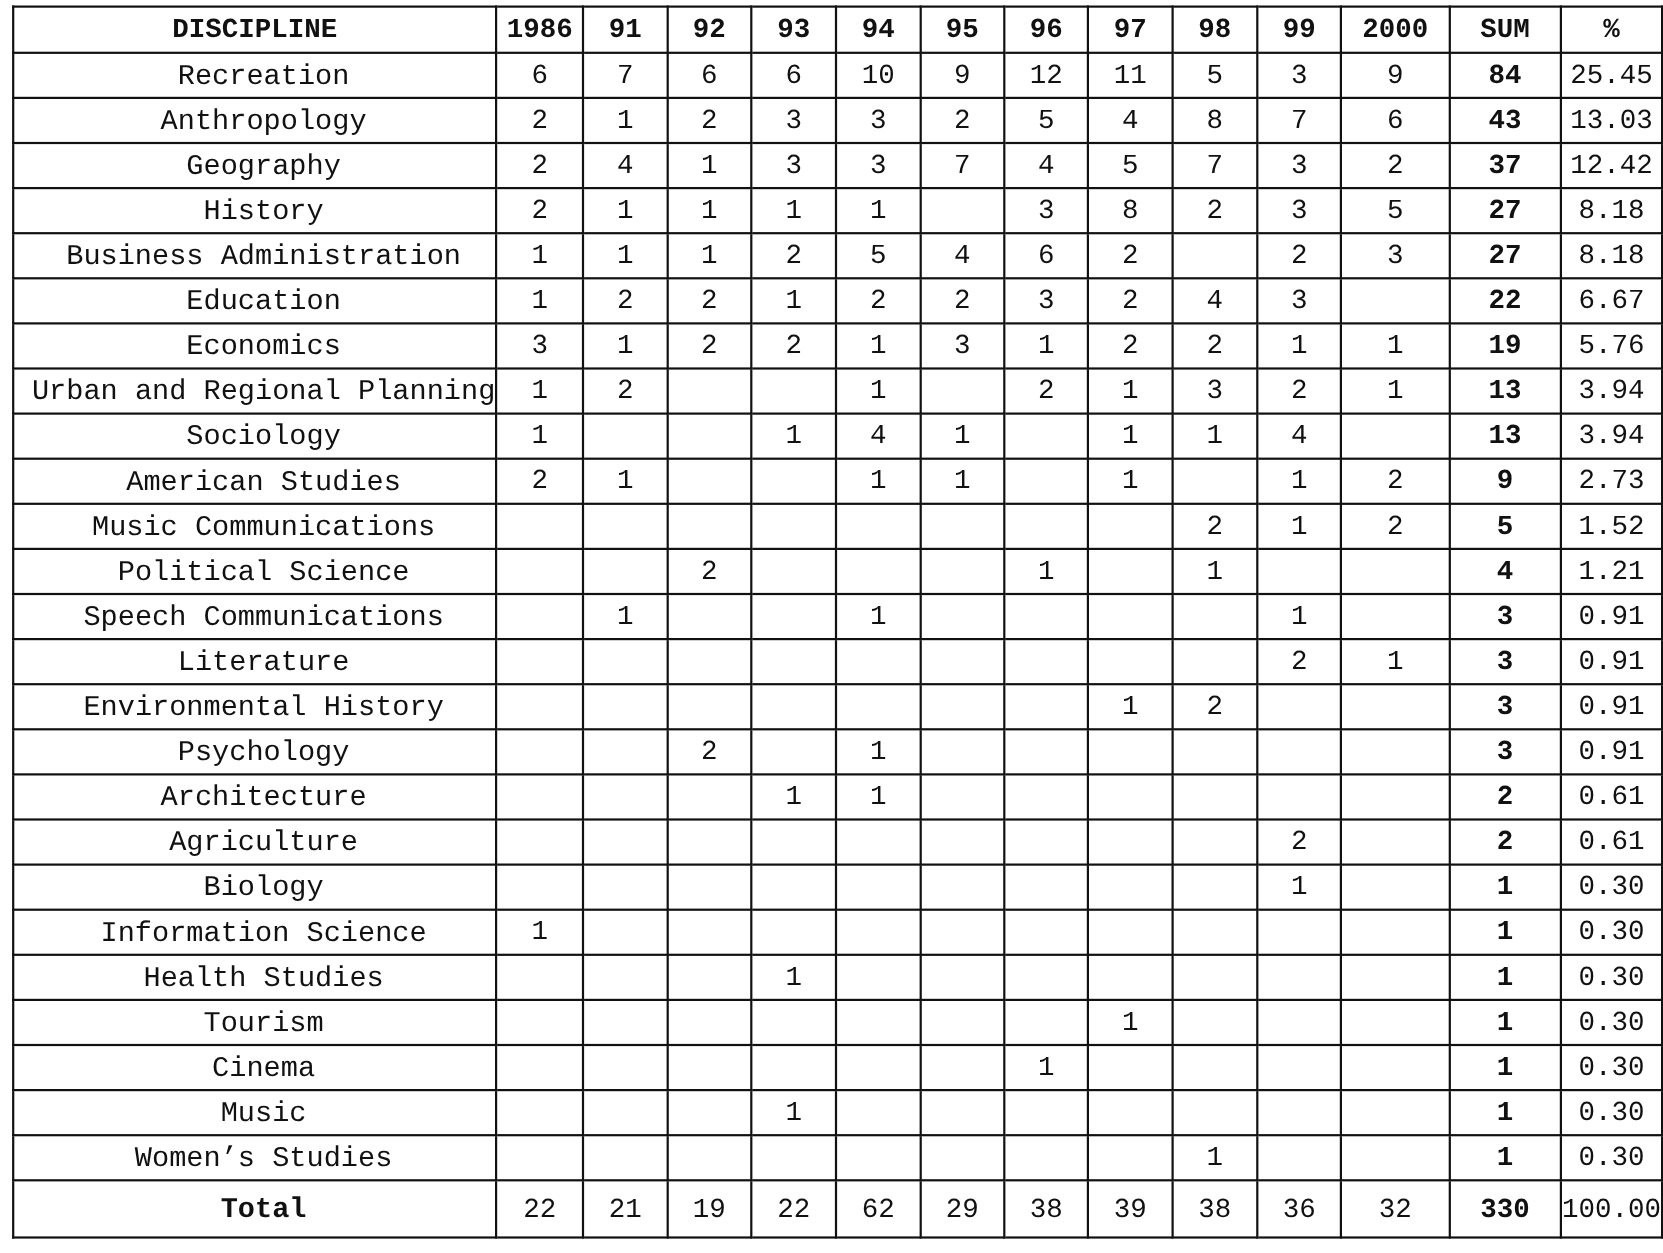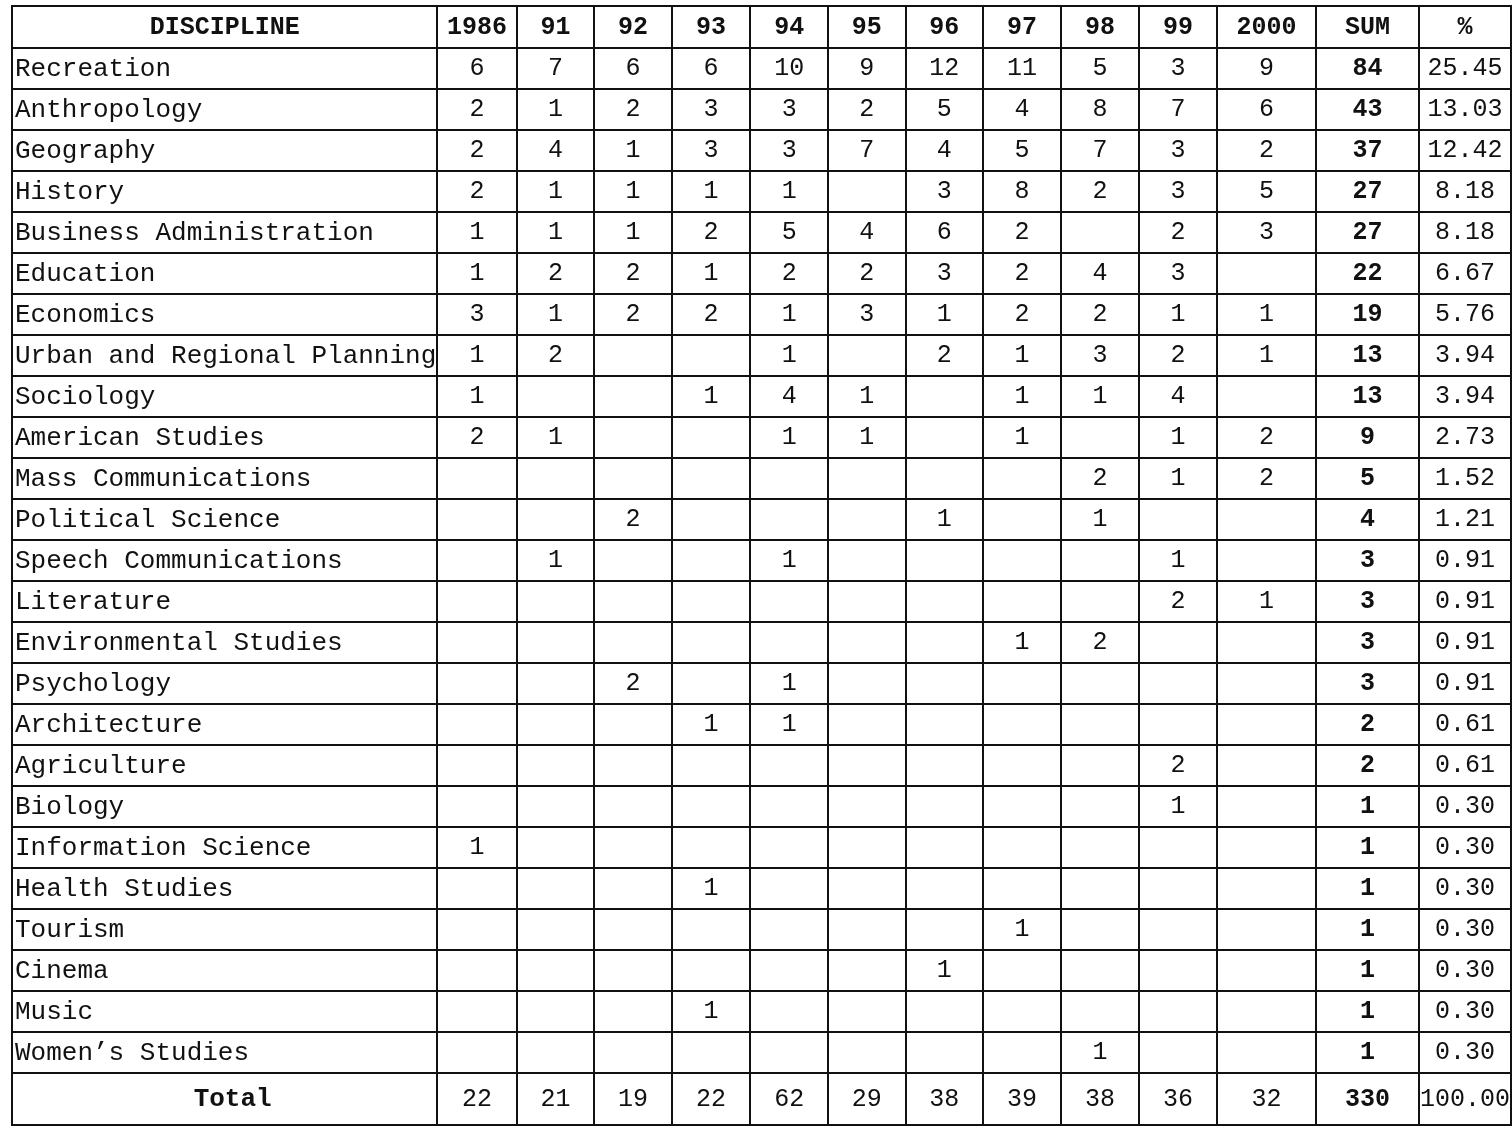--- a/index.html
+++ b/index.html
@@ -16,21 +16,21 @@
     padding: 0;
     height: 39px;
     font-size: 25px;
     text-align: center;
     vertical-align: middle;
     font-weight: normal;
     white-space: nowrap;
     overflow: hidden;
   }
   th { font-weight: bold; height: 40px; }
-  td.disc { text-align: left; padding-left: 2px; font-size: 26px; }
+  td.disc { text-align: center; padding-left: 16px; font-size: 26px; }
   td.sum { font-weight: bold; }
   tr.total td { height: 50px; }
   tr.total td.disc { text-align: center; font-weight: bold; padding-left: 16px; }
 </style>
 </head>
 <body>
 
 <table>
   <colgroup>
     <col style="width:379px">
@@ -221,21 +221,21 @@
         <td>1</td>
         <td></td>
         <td>1</td>
         <td></td>
         <td>1</td>
         <td>2</td>
         <td class="sum">9</td>
         <td>2.73</td>
       </tr>
       <tr>
-        <td class="disc">Mass Communications</td>
+        <td class="disc">Music Communications</td>
         <td></td>
         <td></td>
         <td></td>
         <td></td>
         <td></td>
         <td></td>
         <td></td>
         <td></td>
         <td>2</td>
         <td>1</td>
@@ -285,21 +285,21 @@
         <td></td>
         <td></td>
         <td></td>
         <td></td>
         <td>2</td>
         <td>1</td>
         <td class="sum">3</td>
         <td>0.91</td>
       </tr>
       <tr>
-        <td class="disc">Environmental Studies</td>
+        <td class="disc">Environmental History</td>
         <td></td>
         <td></td>
         <td></td>
         <td></td>
         <td></td>
         <td></td>
         <td></td>
         <td>1</td>
         <td>2</td>
         <td></td>

